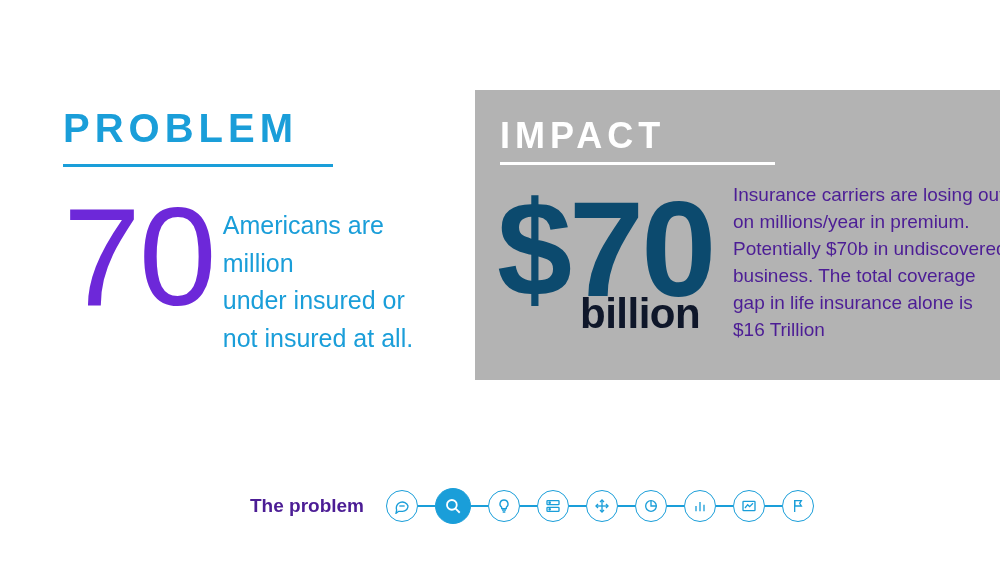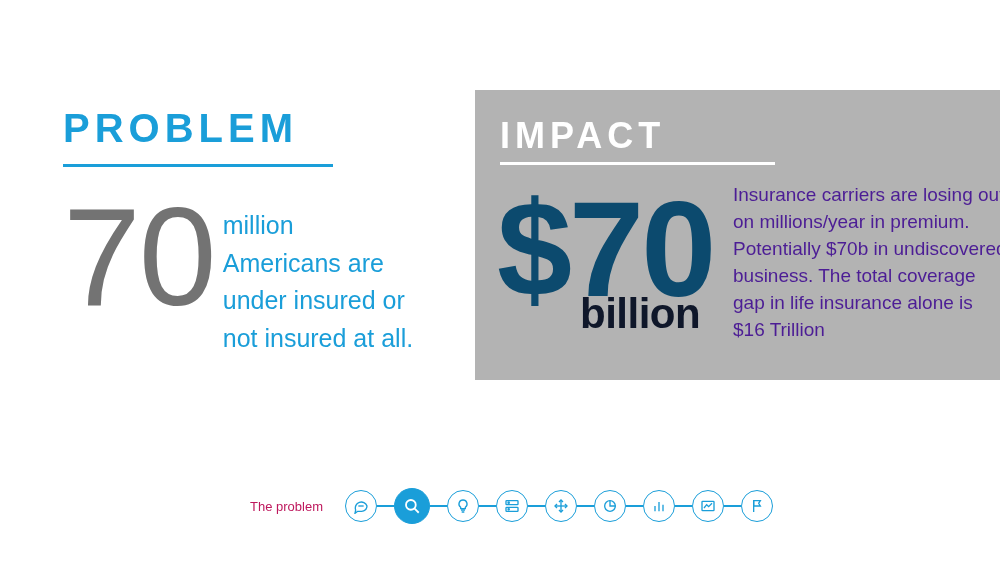--- a/index.html
+++ b/index.html
@@ -43,21 +43,21 @@
   }
   .problem-body {
     position: relative;
     margin-top: 20px;
     display: flex;
     align-items: flex-start;
   }
   .big-70 {
     font-size: 140px;
     line-height: 0.92;
-    color: #737373;
+    color: #6d28d9;
     font-weight: 400;
     letter-spacing: -2px;
     margin-top: 6px;
   }
   .problem-lines {
     margin-left: 8px;
     margin-top: 20px;
     color: #1a9ed9;
     font-size: 25px;
     line-height: 1.5;
@@ -125,23 +125,23 @@
 
   
   .footer-nav {
     position: absolute;
     left: 250px;
     top: 488px;
     display: flex;
     align-items: center;
   }
   .footer-label {
-    color: #be185d;
-    font-size: 13px;
-    font-weight: normal;
+    color: #4c1d95;
+    font-size: 19px;
+    font-weight: bold;
     margin-right: 22px;
     white-space: nowrap;
   }
   .nav-dots {
     display: flex;
     align-items: center;
   }
   .nav-item {
     width: 32px;
     height: 32px;
@@ -174,22 +174,22 @@
 <body>
 
 <div class="slide">
 
   <div class="problem-block">
     <div class="problem-title">PROBLEM</div>
     <div class="problem-rule"></div>
     <div class="problem-body">
       <div class="big-70">70</div>
       <div class="problem-lines">
+        <div>Americans are</div>
         <div>million</div>
-        <div>Americans are</div>
         <div>under insured or</div>
         <div>not insured at all.</div>
       </div>
     </div>
   </div>
 
   <div class="impact-panel">
     <div class="impact-title">IMPACT</div>
     <div class="impact-rule"></div>
     <div class="impact-amount">$70</div>

